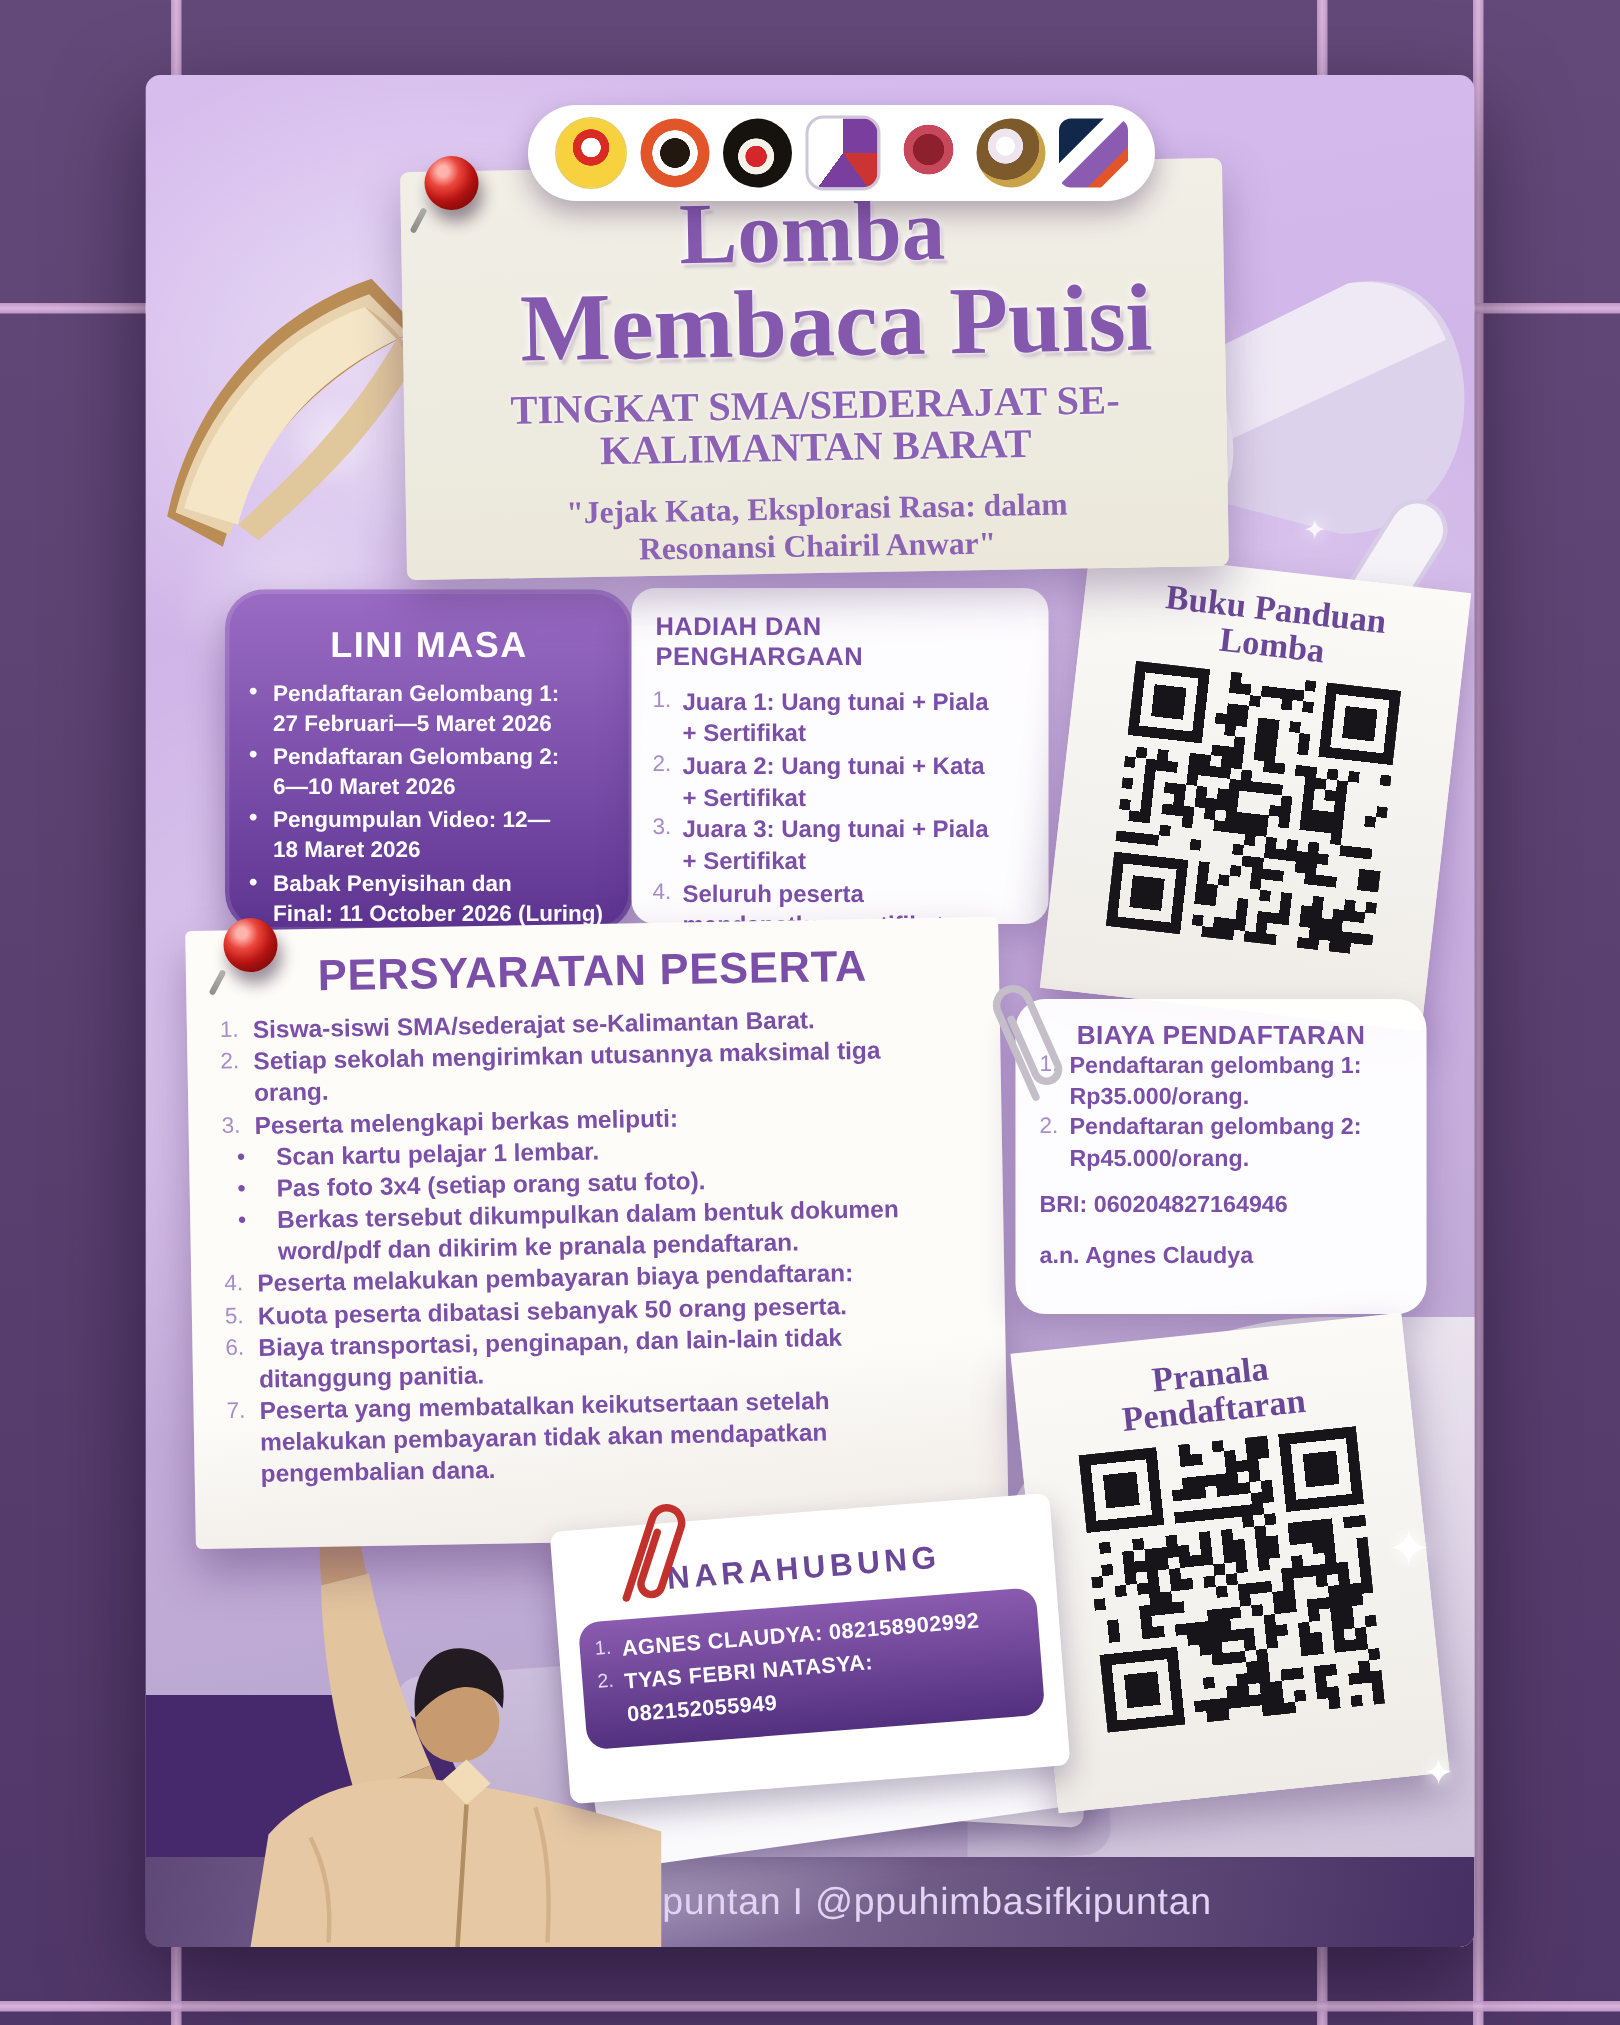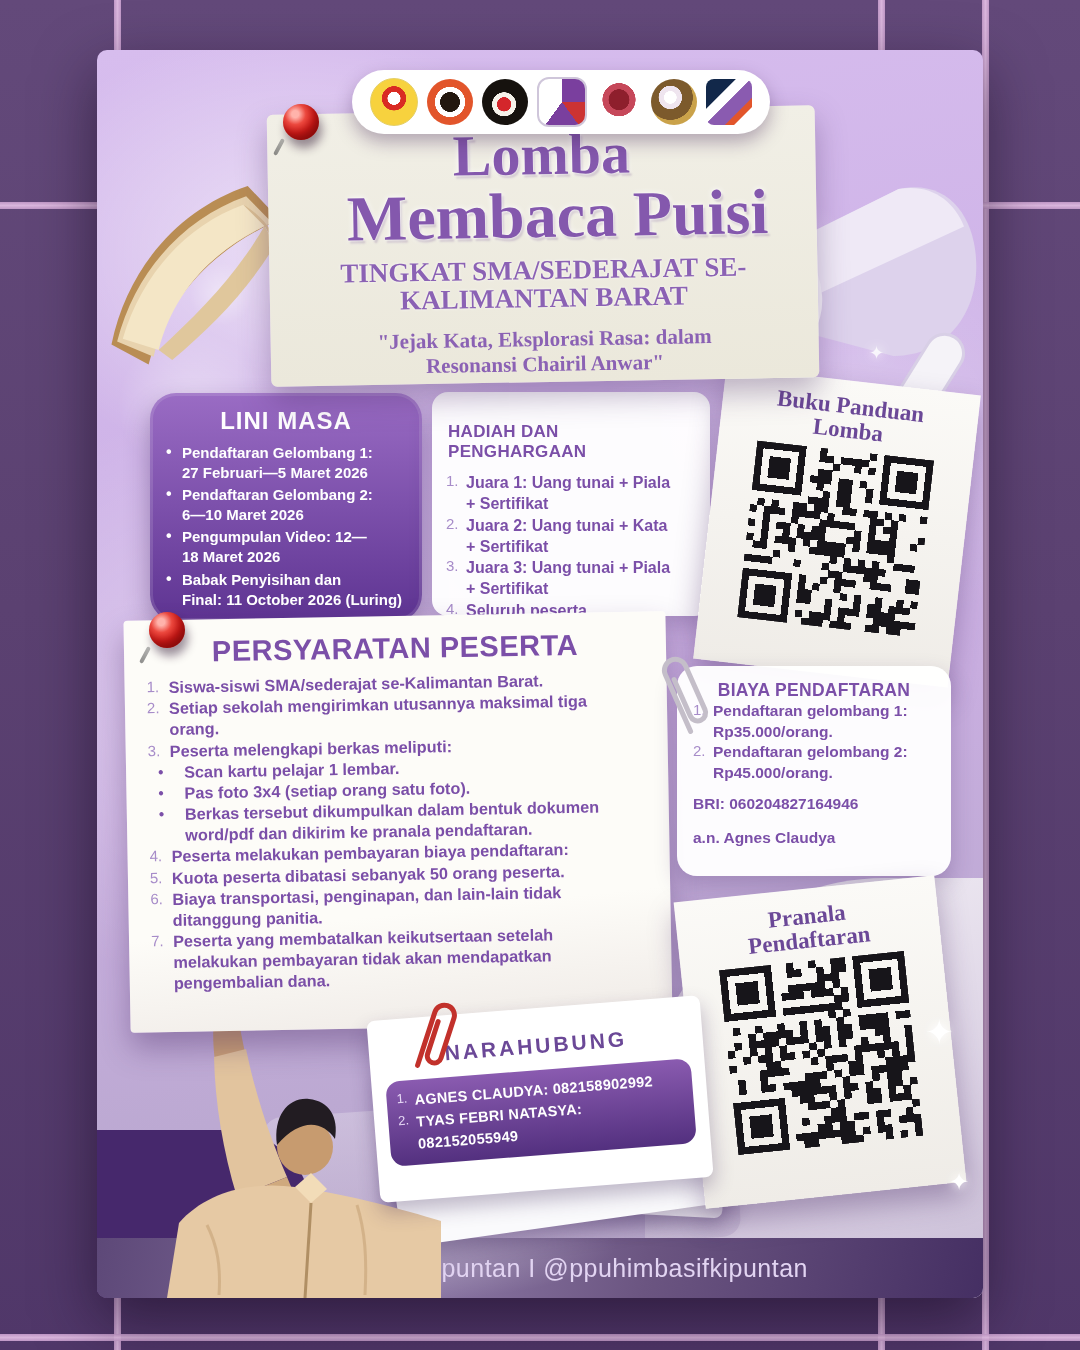--- a/index.html
+++ b/index.html
@@ -64,28 +64,28 @@
 
   
   .panel-title{font-weight:bold;color:var(--purple);}
   .li{display:flex;align-items:flex-start;}
   .li .marker{flex:0 0 auto;color:#a78cc9;font-weight:500;}
   .li .txt{flex:1 1 auto;font-weight:bold;color:var(--purple);white-space:pre-line;}
 
   .lini-masa{position:absolute;left:53px;top:343px;width:272px;height:228px;border-radius:26px;
     background:linear-gradient(180deg,var(--panel_grad_a),var(--panel_grad_b));
     box-shadow:0 12px 24px rgba(60,30,90,.4), inset 0 0 0 3px rgba(255,255,255,.12);
-    padding:14px 16px;box-sizing:border-box;z-index:4;}
+    padding:24px 16px;box-sizing:border-box;z-index:4;}
   .lini-masa .panel-title{color:#fff;text-align:center;font-size:24px;letter-spacing:1px;margin-bottom:8px;}
   .lini-masa .li{margin-bottom:2px;}
   .lini-masa .li .marker{color:#fff;width:16px;font-weight:bold;}
   .lini-masa .li .txt{color:#fff;font-size:15px;line-height:1.34;}
 
-  .hadiah{position:absolute;left:335px;top:342px;width:278px;height:224px;background:rgba(255,255,255,.96);
-    border-radius:16px;box-shadow:0 10px 22px rgba(60,30,90,.25);padding:28px 14px;box-sizing:border-box;z-index:4;}
+  .hadiah{position:absolute;left:324px;top:342px;width:278px;height:224px;background:rgba(255,255,255,.96);
+    border-radius:16px;box-shadow:0 10px 22px rgba(60,30,90,.25);padding:14px 14px;box-sizing:border-box;z-index:4;}
   .hadiah .panel-title{font-size:17px;letter-spacing:.3px;margin:2px 0 10px 2px;}
   .hadiah .li .marker{width:20px;font-size:15px;}
   .hadiah .li .txt{font-size:16px;line-height:1.33;}
 
   .note{position:absolute;background:linear-gradient(180deg,#fbfaf7,#efece7);box-shadow:0 14px 28px rgba(60,30,90,.35);
     text-align:center;z-index:4;}
   .note-title{font-family:"Liberation Serif",serif;font-weight:bold;color:var(--note_title);font-size:23px;line-height:1.05;}
   .note-buku{left:612px;top:330px;width:256px;height:280px;transform:rotate(6.5deg);padding-top:14px;}
   .note-pranala{left:592px;top:838px;width:262px;height:292px;transform:rotate(-6deg);padding-top:16px;}
   .qr{display:inline-block;margin-top:8px;}

